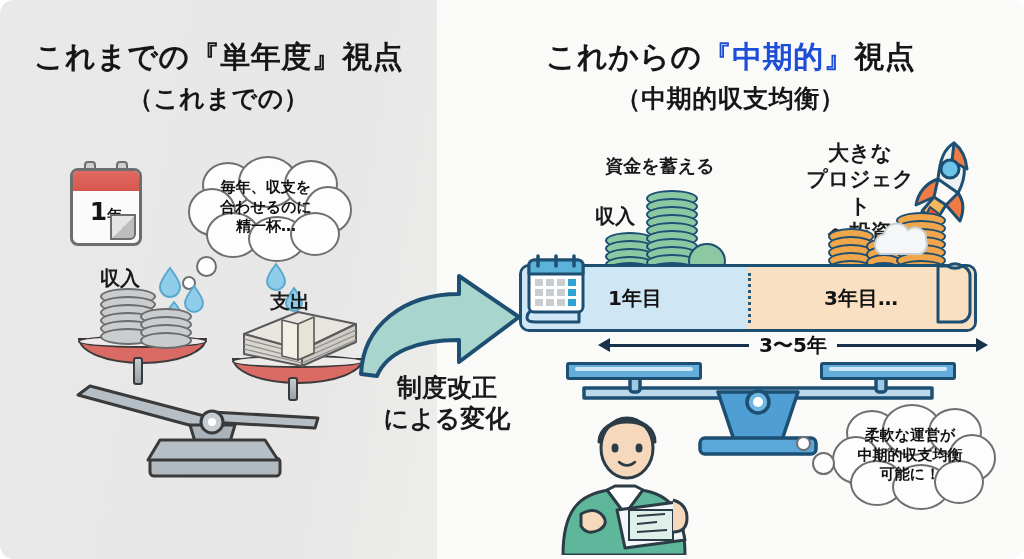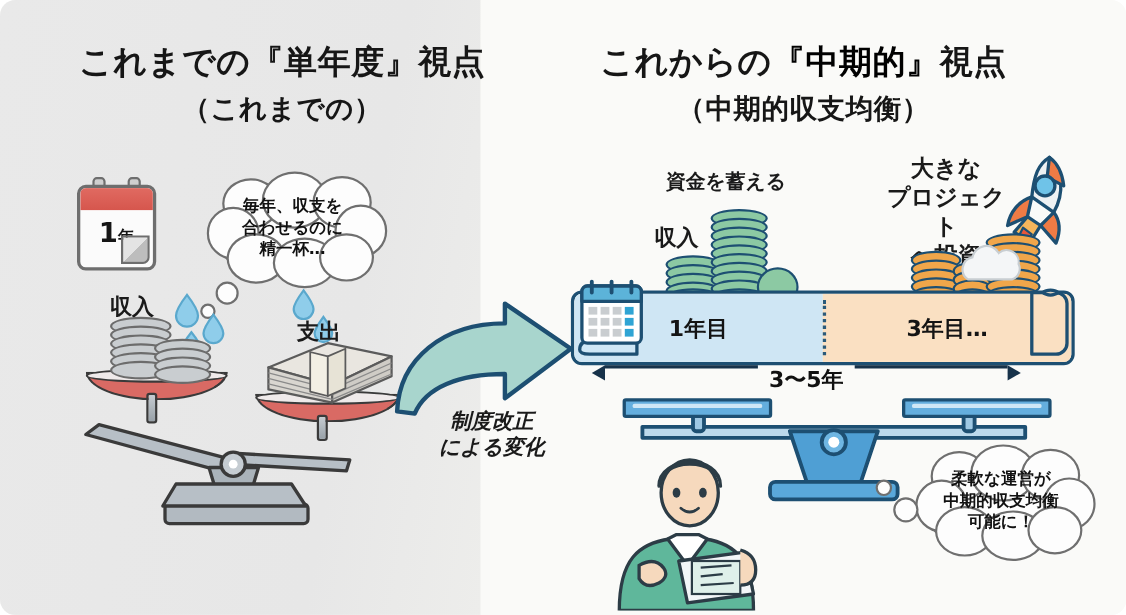--- a/index.html
+++ b/index.html
@@ -8,25 +8,25 @@
   #canvas{position:relative;width:1024px;height:559px;border-radius:14px;overflow:hidden;background:#fbfbf9;}
 
   
   .panel{position:absolute;top:0;height:559px;}
   #left-panel{left:0;width:437px;background:linear-gradient(100deg,#e9e9e9 0%,#e7e7e7 70%,#ededeb 100%);}
   #right-panel{left:437px;width:587px;background:#fafaf8;}
 
   
   .title{position:absolute;text-align:center;color:#161616;font-weight:bold;letter-spacing:.5px;}
   .title .sub{display:block;margin-top:4px;}
-  #left-title{left:0;width:437px;top:38px;font-size:30px;line-height:38px;padding-left:38px;}
+  #left-title{left:0;width:437px;top:38px;font-size:30px;line-height:38px;}
   #left-title .sub{font-size:25px;}
   #right-title{left:437px;width:587px;top:38px;font-size:30px;line-height:38px;}
   #right-title .sub{font-size:25px;}
-  .accent{color:#000000;margin-top:40px;}
+  .accent{color:#1d4ed8;margin-top:40px;}
 
   
   .lbl{position:absolute;font-weight:bold;color:#1a1a1a;text-align:center;line-height:1.25;}
 
   
   .bubble{position:absolute;display:flex;align-items:center;justify-content:center;}
   .bubble .txt{position:relative;z-index:3;text-align:center;font-weight:bold;color:#111;line-height:1.3;}
   .blob{position:absolute;background:#fdfdfd;border:2.5px solid #6f6f6f;border-radius:50%;}
   .dot{position:absolute;background:#fdfdfd;border:2.5px solid #6f6f6f;border-radius:50%;}
 
@@ -49,36 +49,36 @@
             border:3px solid #1d4f72;border-radius:10px;background:#fdf6ec;overflow:hidden;display:flex;}
   .seg{flex:1;display:flex;align-items:center;justify-content:center;
        font-weight:bold;font-size:20px;color:#141414;position:relative;}
   .seg+.seg::before{content:"";position:absolute;left:0;top:6px;bottom:6px;
        border-left:3px dotted #2a5a7a;}
   #seg-0{background:#cfe6f4;} #seg-1{background:#d3e8ce;} #seg-2{background:#fae0c2;}
   #tl-cal{position:absolute;left:521px;top:252px;width:70px;height:74px;z-index:6;}
   #tl-end{position:absolute;left:934px;top:252px;width:40px;height:74px;z-index:6;}
 
   
-  #span{position:absolute;left:538px;top:332px;width:390px;height:26px;display:flex;align-items:flex-start;}
+  #span{position:absolute;left:598px;top:332px;width:390px;height:26px;display:flex;align-items:center;}
   .span-line{flex:1;height:3px;background:#17324a;}
   .span-txt{padding:0 10px;font-size:20px;font-weight:bold;color:#111;}
   .arw{width:0;height:0;border-top:7px solid transparent;border-bottom:7px solid transparent;}
   .arw-l{border-right:12px solid #17324a;}
   .arw-r{border-left:12px solid #17324a;}
 
   
   .coin-stack{position:absolute;}
   .coin{position:absolute;left:0;right:0;height:13px;border:2.5px solid #1d4f72;border-radius:50%;}
   .coin.g{background:#8cc9a3;}
   .coin.o{background:#f0a64a;}
 
   
   #change-arrow{position:absolute;left:355px;top:270px;width:170px;height:110px;}
-  #change-label{left:367px;top:372px;width:160px;font-size:19px;font-style:italic;}
+  #change-label{left:367px;top:372px;width:160px;font-size:25px;}
 
   
   #scale2{position:absolute;left:558px;top:358px;width:400px;height:105px;}
   .b-pan{position:absolute;height:12px;background:#64aede;border:3px solid #1d4f72;border-radius:3px;}
   .b-pan-in{position:absolute;left:6px;right:6px;top:2px;height:4px;background:#cfe7f6;border-radius:2px;}
 
   
   #person{position:absolute;left:545px;top:390px;width:160px;height:165px;}
 </style>
 </head>

